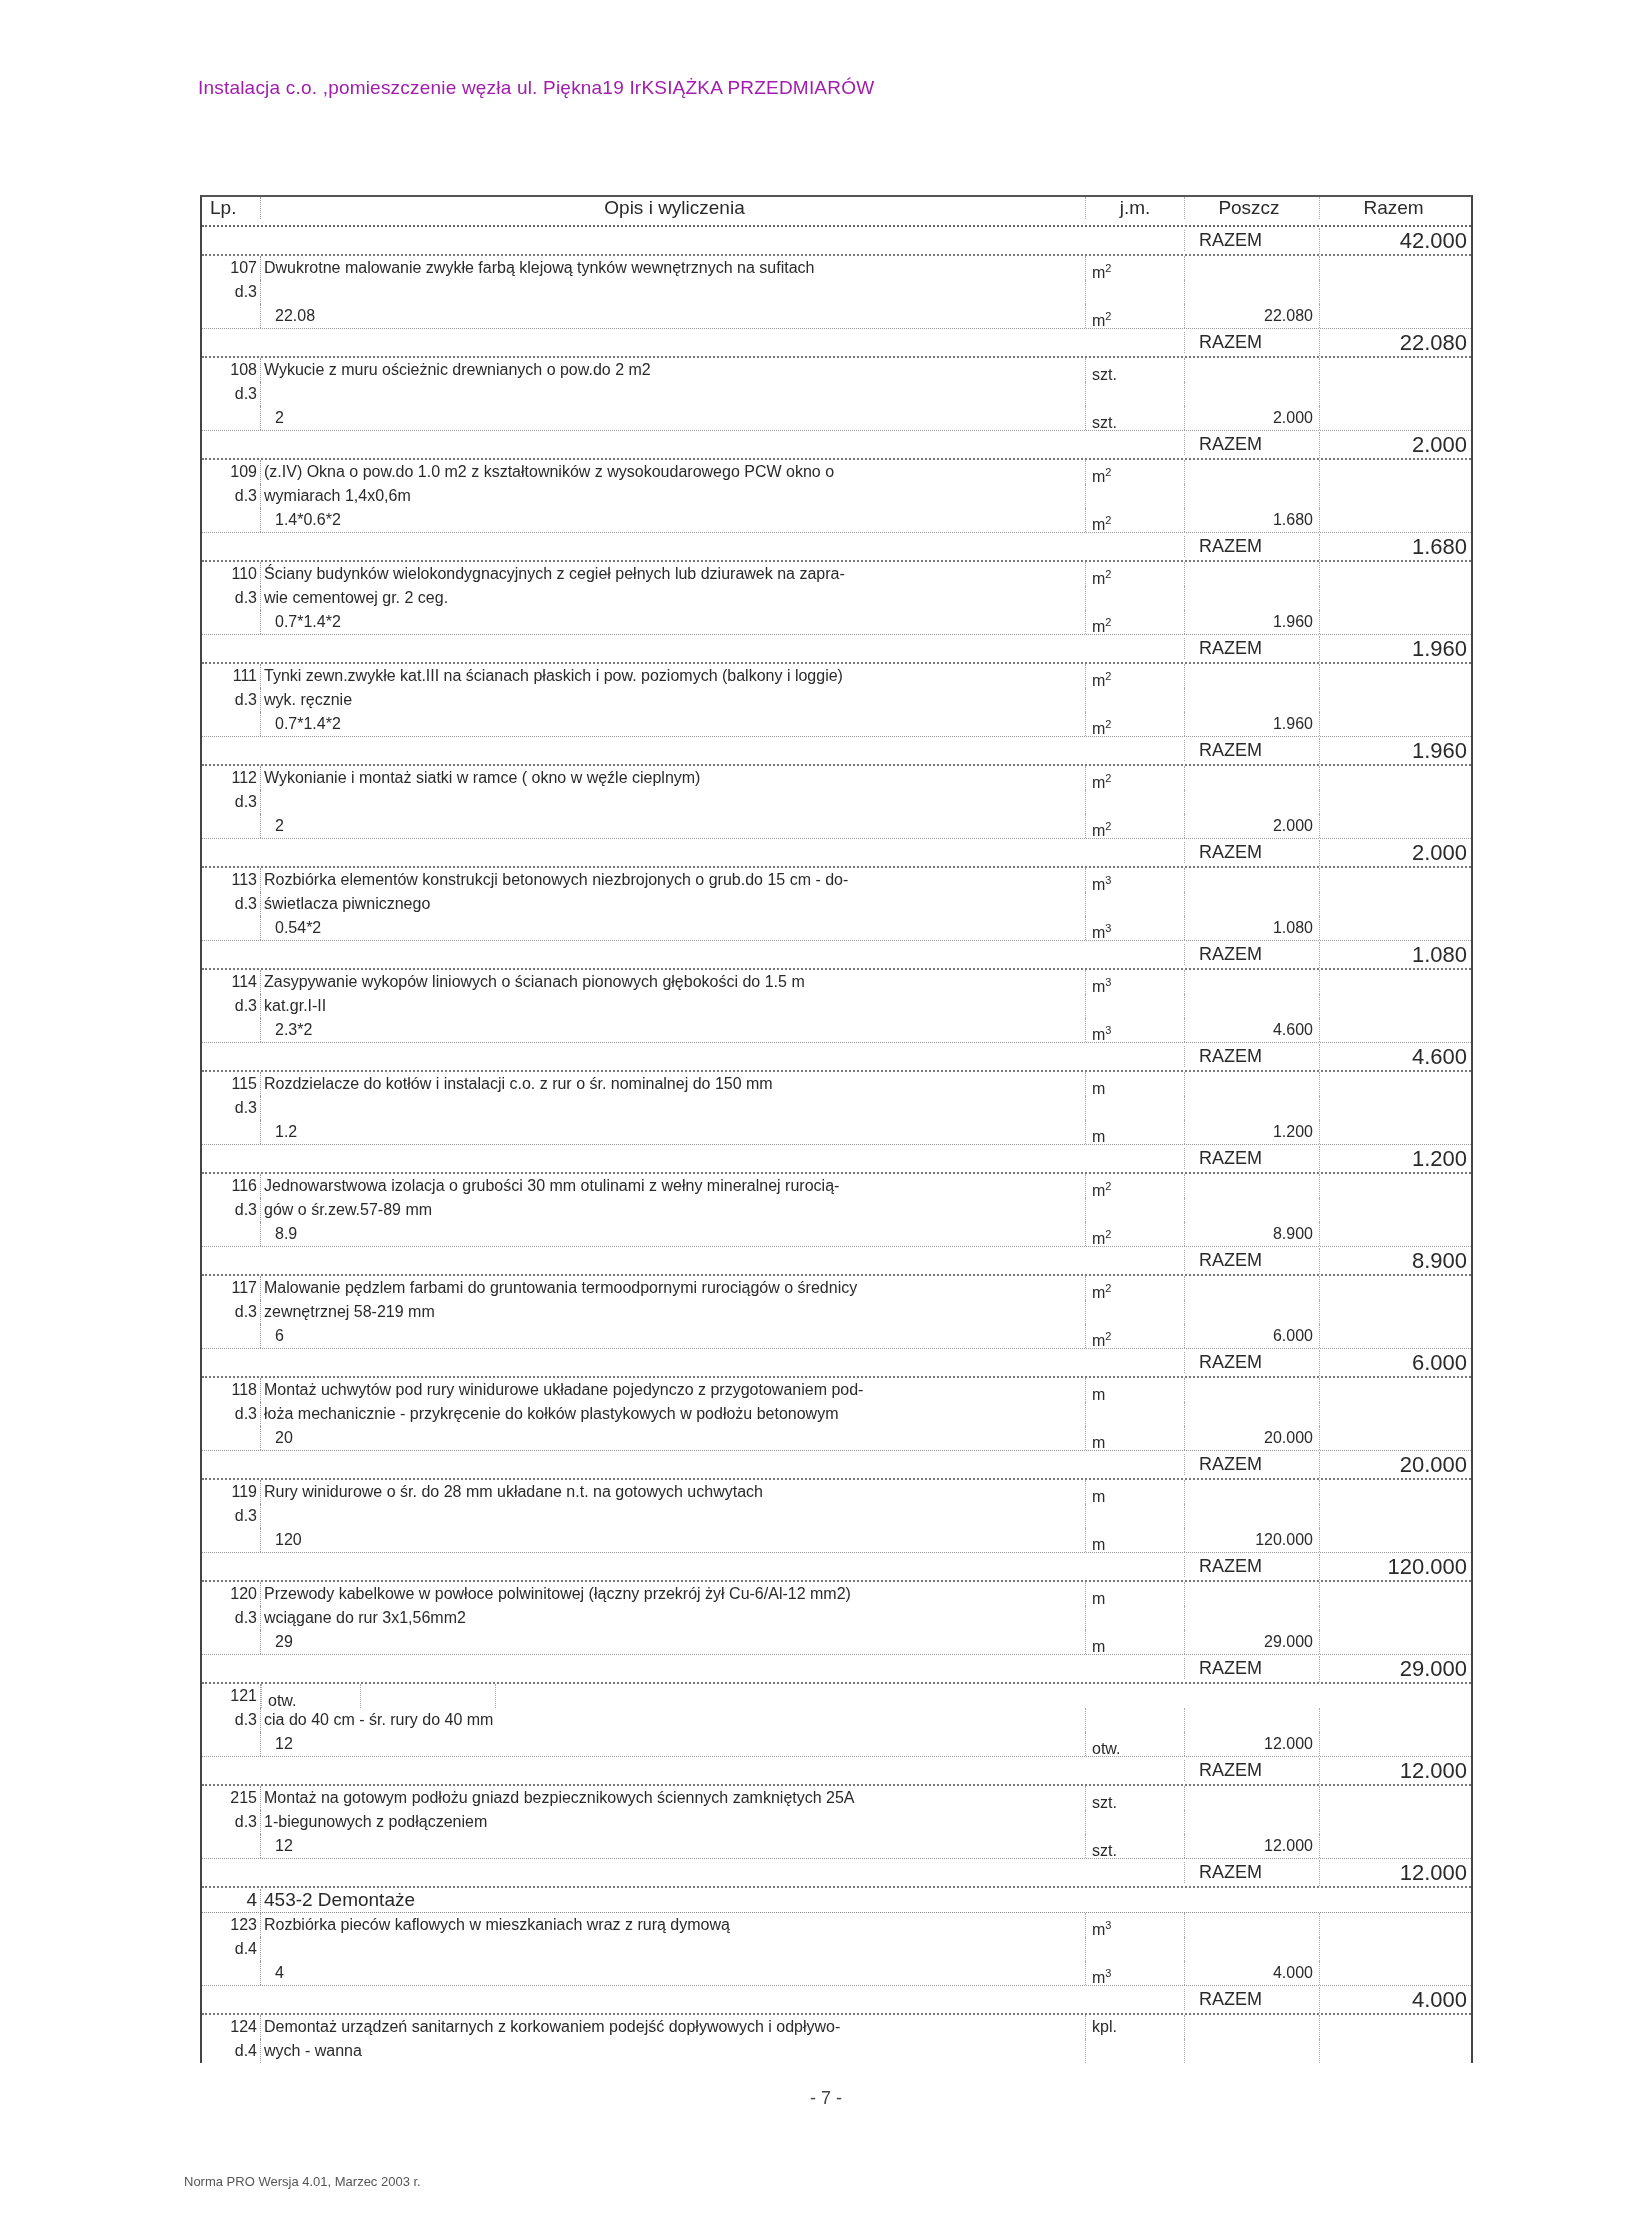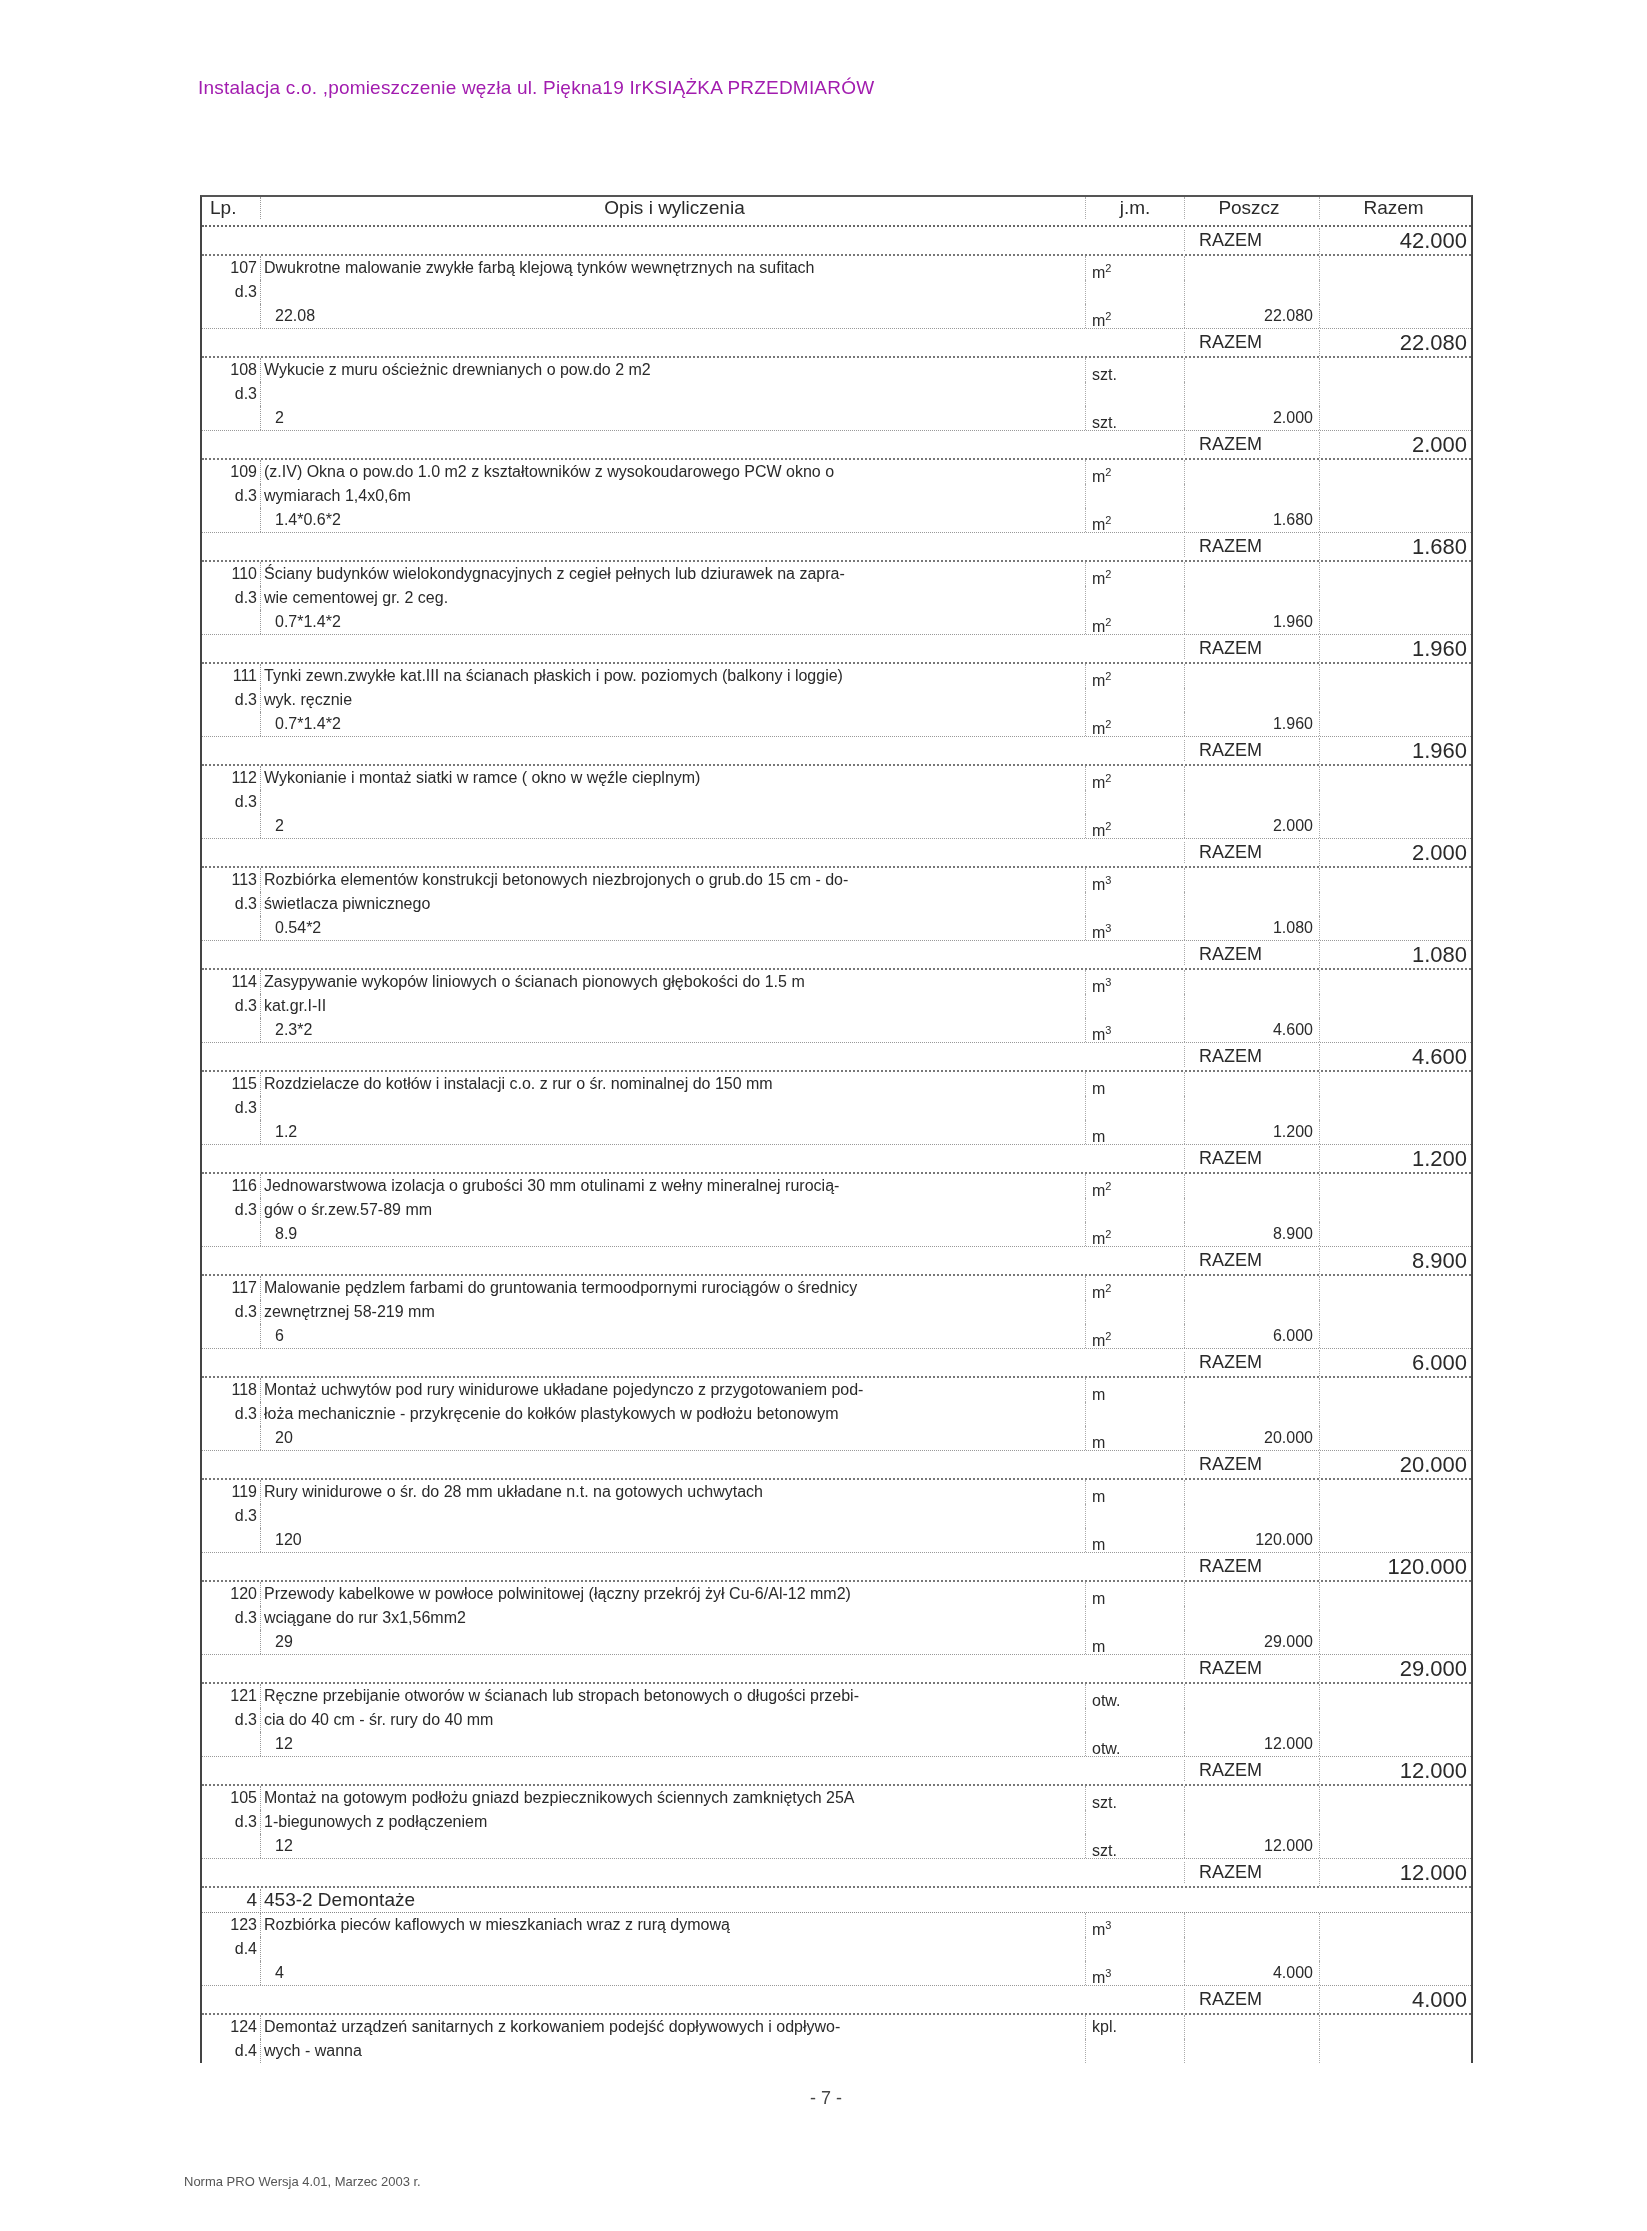--- a/index.html
+++ b/index.html
@@ -477,21 +477,20 @@
       <div class="row sum">
       <div class="c-lp"></div>
       <div class="c-op"></div>
       <div class="c-jm"></div>
       <div class="c-po">RAZEM</div>
       <div class="c-ra">29.000</div>
       </div>
       <div class="item">
       <div class="line">
         <div class="c-lp">121</div>
-        <div class="c-op">Ręczne przebijanie otworów w ścianach lub stropach betonowych o długości przebi-</div>
         <div class="c-jm"><span>otw.</span><sup></sup></div>
         <div class="c-po"></div>
         <div class="c-ra"></div>
       </div>
       <div class="line">
         <div class="c-lp">d.3</div>
         <div class="c-op">cia do 40 cm - śr. rury do 40 mm</div>
         <div class="c-jm"></div>
         <div class="c-po"></div>
         <div class="c-ra"></div>
@@ -506,21 +505,21 @@
       </div>
       <div class="row sum">
       <div class="c-lp"></div>
       <div class="c-op"></div>
       <div class="c-jm"></div>
       <div class="c-po">RAZEM</div>
       <div class="c-ra">12.000</div>
       </div>
       <div class="item">
       <div class="line">
-        <div class="c-lp">105</div>
+        <div class="c-lp">215</div>
         <div class="c-op">Montaż na gotowym podłożu gniazd bezpiecznikowych ściennych zamkniętych 25A</div>
         <div class="c-jm"><span>szt.</span><sup></sup></div>
         <div class="c-po"></div>
         <div class="c-ra"></div>
       </div>
       <div class="line">
         <div class="c-lp">d.3</div>
         <div class="c-op">1-biegunowych z podłączeniem</div>
         <div class="c-jm"></div>
         <div class="c-po"></div>

